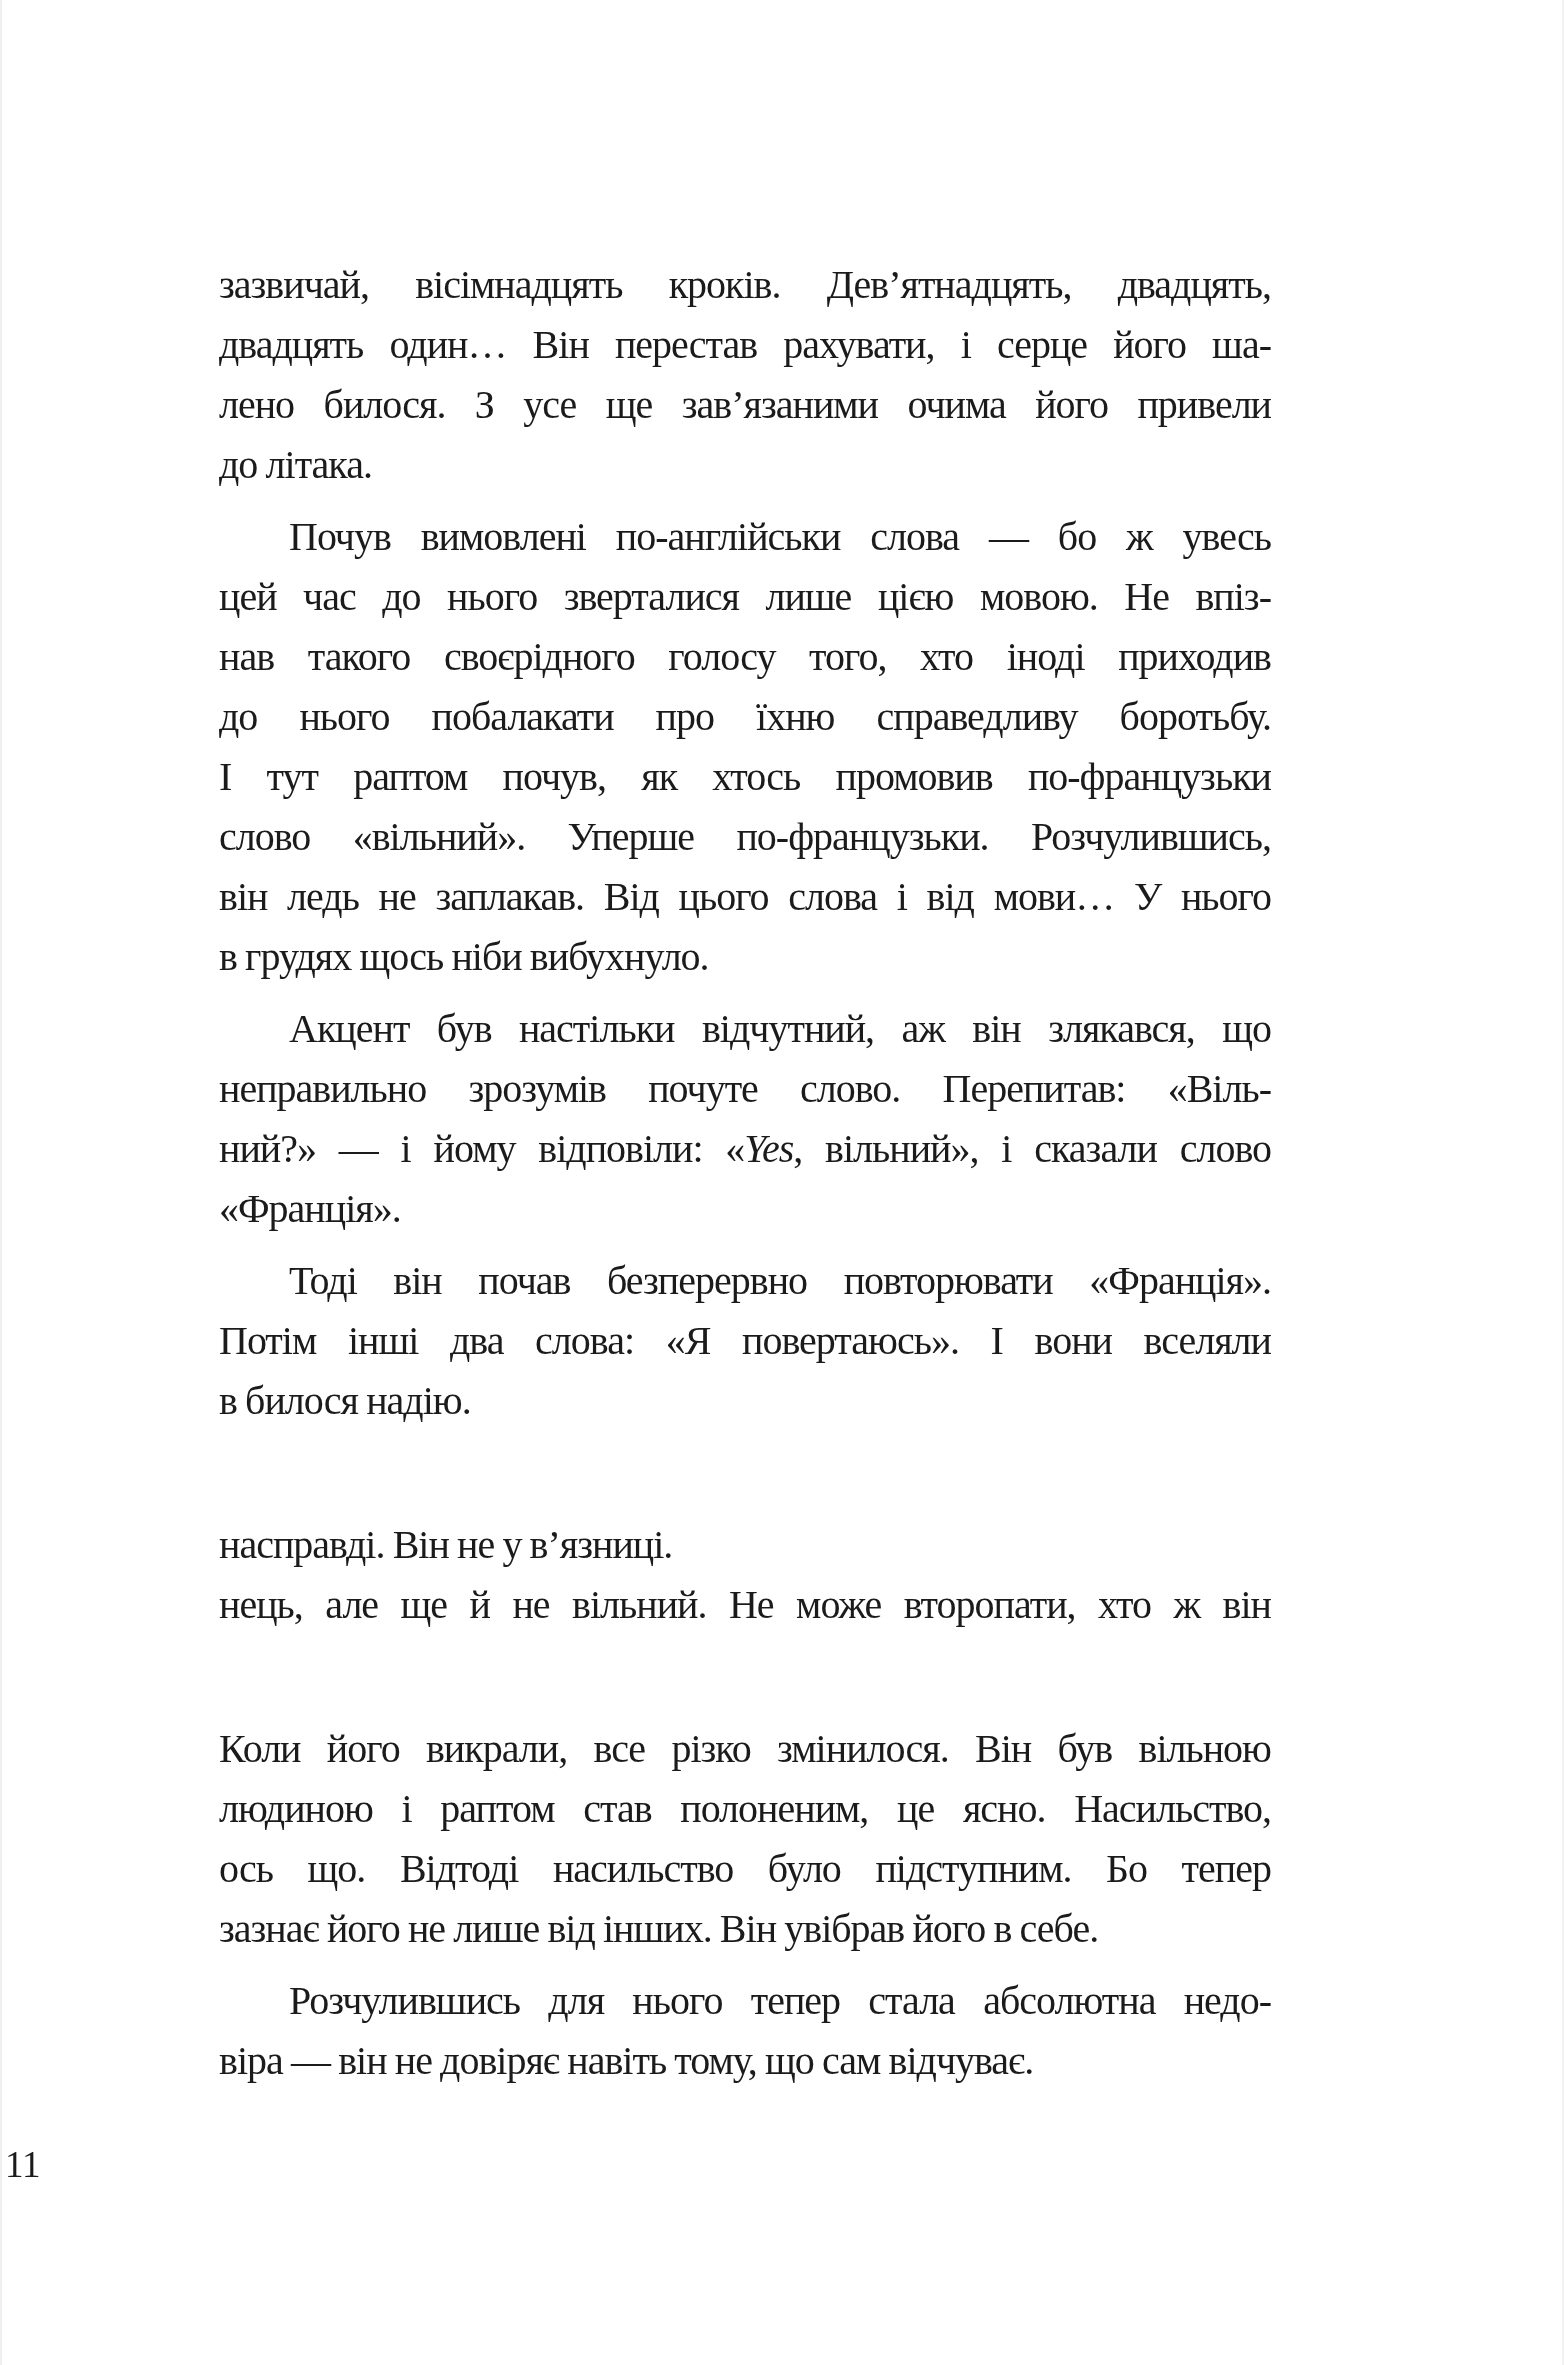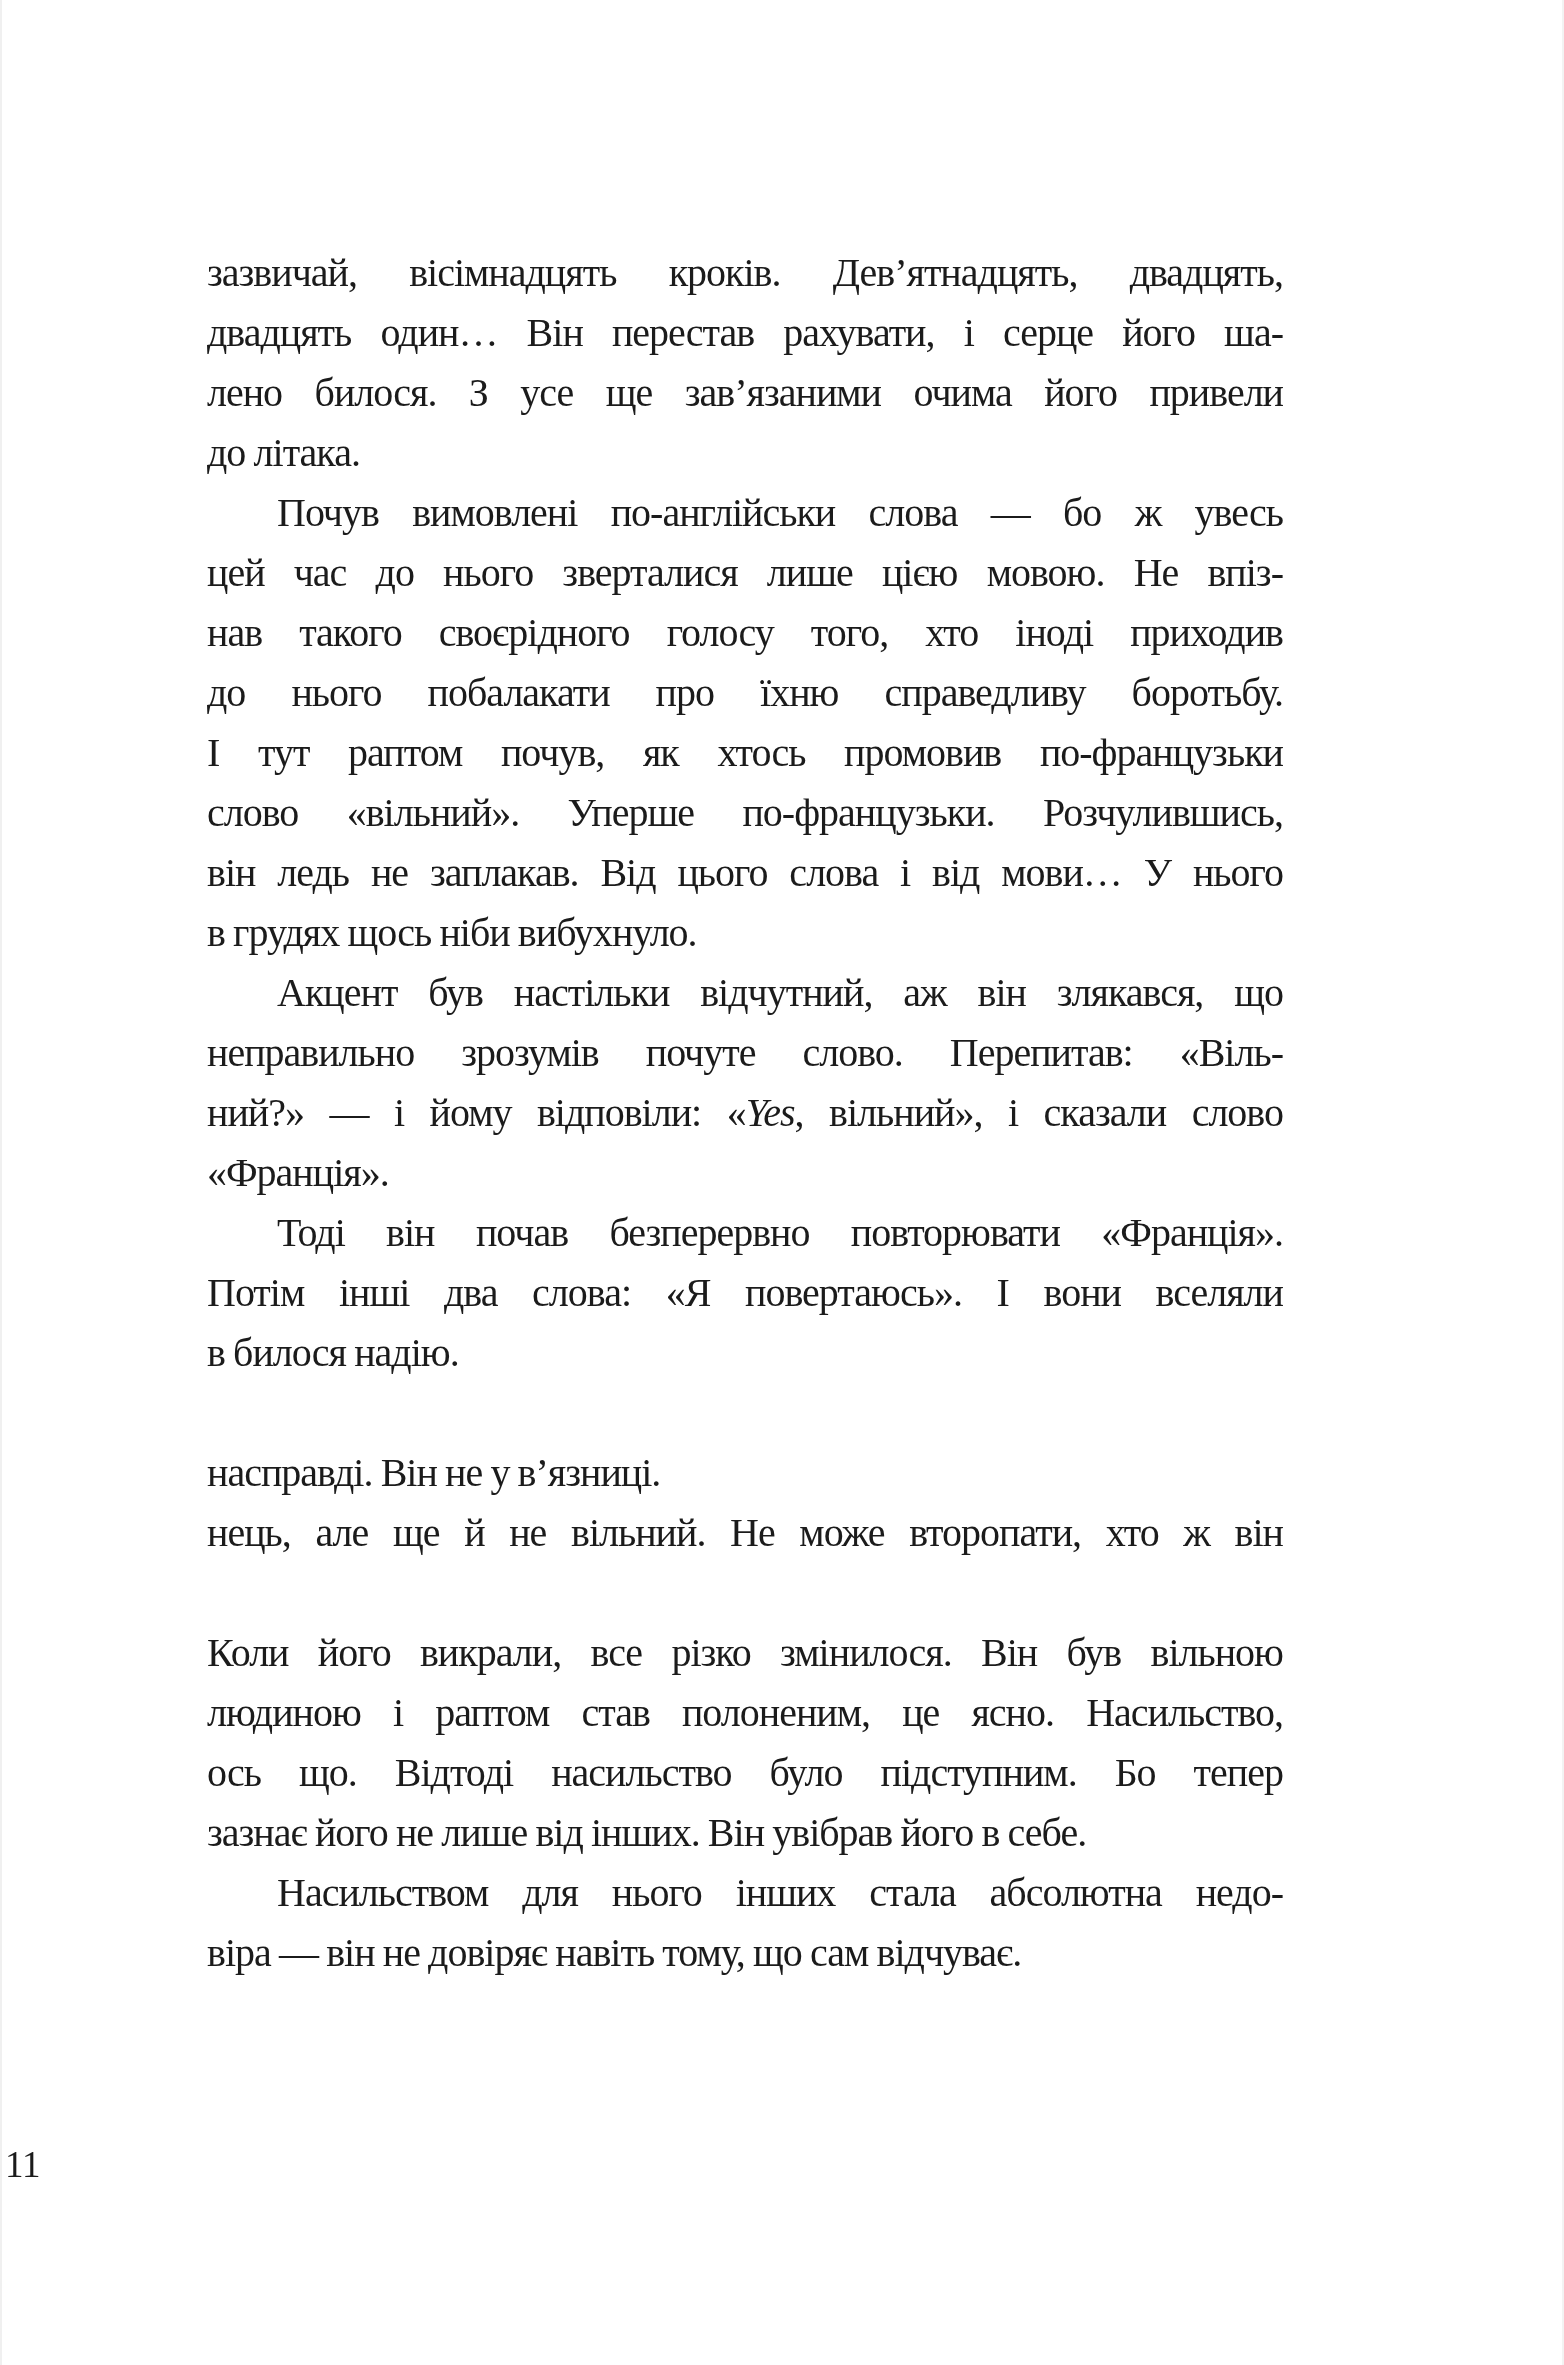--- a/index.html
+++ b/index.html
@@ -24,21 +24,21 @@
     .page {
       position: absolute;
       left: 207px;
       top: 243px;
       width: 1076px;
       font-family: "Liberation Serif", "DejaVu Serif", serif;
       font-size: 40px;
       line-height: 60px;
       color: #1b1b1b;
     }
-    .para { margin: 0; }
+    .para { margin: 12px; }
     .line {
       display: block;
       height: 60px;
       white-space: nowrap;
       text-align: justify;
       text-align-last: justify;
       letter-spacing: -1px;
       word-spacing: -0.8px;
     }
     .line.last {
@@ -114,20 +114,20 @@
   <div class="blank"></div>
 
   <div>
     <p class="para">
       <span class="line">Коли його викрали, все різко змінилося. Він був вільною</span>
       <span class="line">людиною і раптом став полоненим, це ясно. Насильство,</span>
       <span class="line">ось що. Відтоді насильство було підступним. Бо тепер</span>
       <span class="line last">зазнає його не лише від інших. Він увібрав його в себе.</span>
     </p>
     <p class="para">
-      <span class="line indent">Насильством для нього інших стала абсолютна недо-</span>
+      <span class="line indent">Розчулившись для нього тепер стала абсолютна недо-</span>
       <span class="line last">віра — він не довіряє навіть тому, що сам відчуває.</span>
     </p>
   </div>
 </div>
 
 <div class="page-number">11</div>
 
 
 </body></html>

